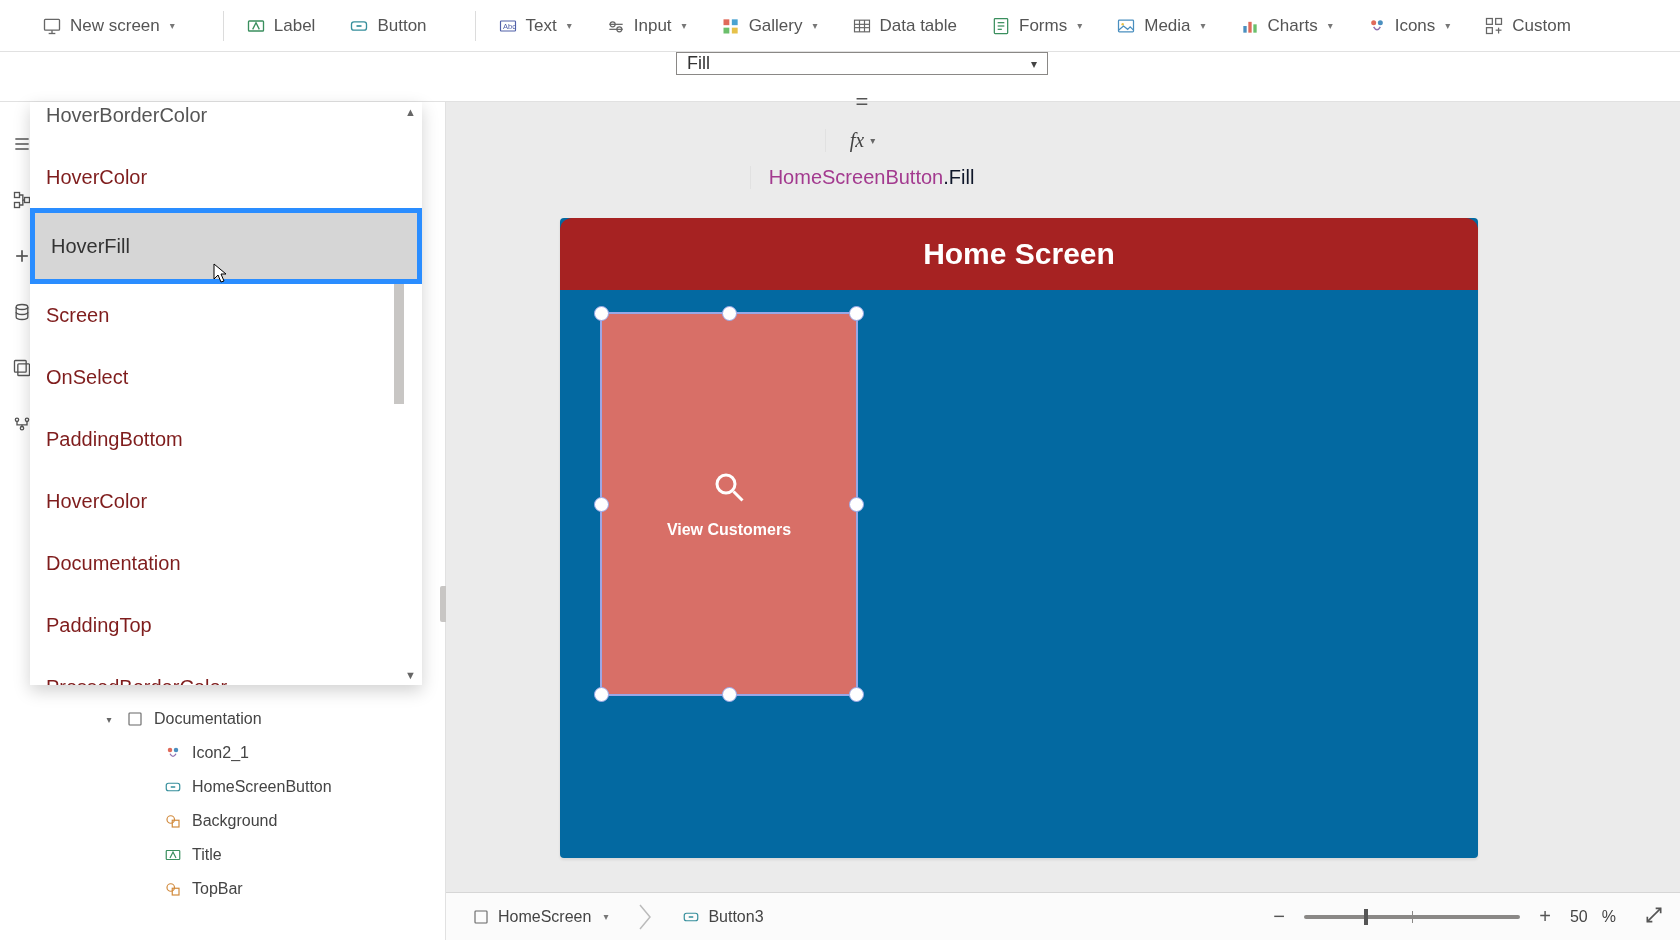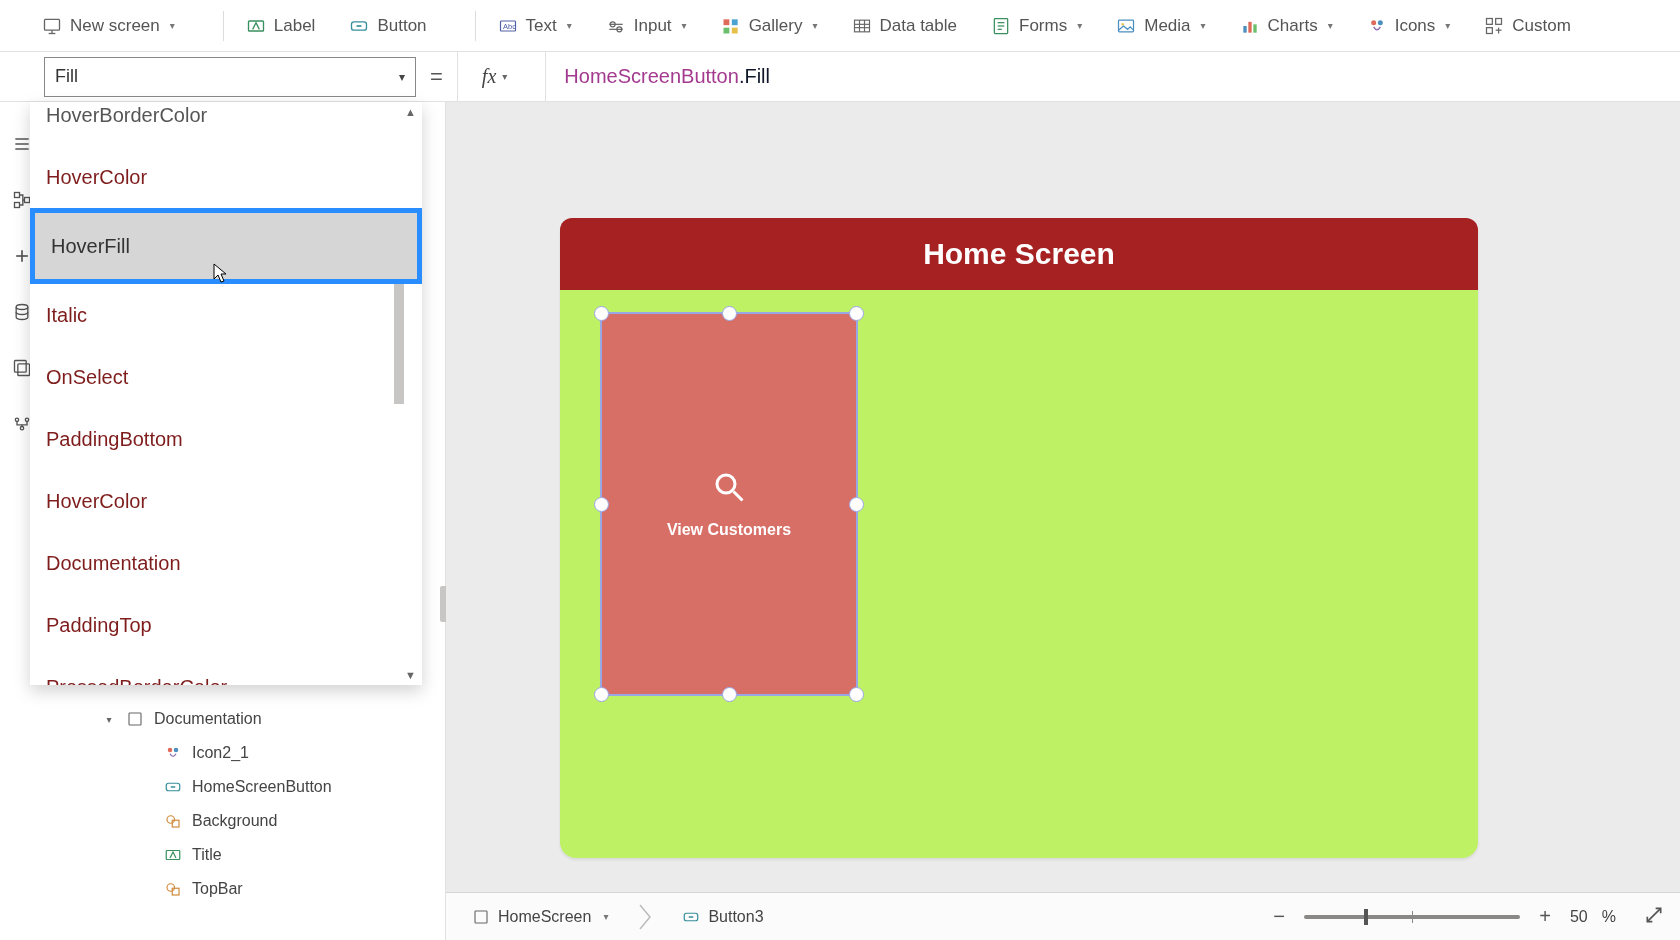--- a/index.html
+++ b/index.html
@@ -41,20 +41,21 @@
   
   .formula-row {
     height: 50px;
     border-bottom: 1px solid var(--border);
     display: flex;
     align-items: center;
     gap: 14px;
     padding: 0 0 0 44px;
     position: relative;
     z-index: 5;
+    flex-direction: column;
   }
   .property-select {
     width: 372px;
     height: 40px;
     border: 1px solid #8a8886;
     background: #fff;
     display: flex;
     align-items: center;
     justify-content: space-between;
     padding: 0 10px;
@@ -211,22 +212,22 @@
   .canvas-stage {
     flex: 1;
     position: relative;
   }
   .phone-card {
     position: absolute;
     top: 116px;
     left: 114px;
     width: 918px;
     height: 640px;
-    border-radius: 16px;
-    background: #bef264;
+    border-radius: 4px;
+    background: #0369a1;
     box-shadow: 0 2px 3px rgba(0,0,0,0.08);
   }
   .phone-header {
     height: 72px;
     background: var(--accent-red);
     border-radius: 12px 12px 0 0;
     display: flex;
     align-items: center;
     justify-content: center;
     color: #fff;
@@ -544,21 +545,21 @@
     <div class="dd-scrollbar"></div>
     <div class="prop-dropdown-inner">
       <div class="dd-item cut">HoverBorderColor</div>
       <div class="dd-item">HoverColor</div>
       <div class="dd-item highlight">
         <span>HoverFill</span>
         <svg class="cursor-arrow" viewBox="0 0 16 20" fill="#000">
             <path d="M1 1 L1 16 L5 12 L8 19 L11 18 L8 11 L13 11 Z" fill="#fff" stroke="#000" stroke-width="1"></path>
           </svg>
       </div>
-      <div class="dd-item">Italic</div>
+      <div class="dd-item">Screen</div>
       <div class="dd-item">OnSelect</div>
       <div class="dd-item">PaddingBottom</div>
       <div class="dd-item">HoverColor</div>
       <div class="dd-item">Documentation</div>
       <div class="dd-item">PaddingTop</div>
       <div class="dd-item">PressedBorderColor</div>
     </div>
   </div>
 
   <div class="splitter-thumb"></div>

